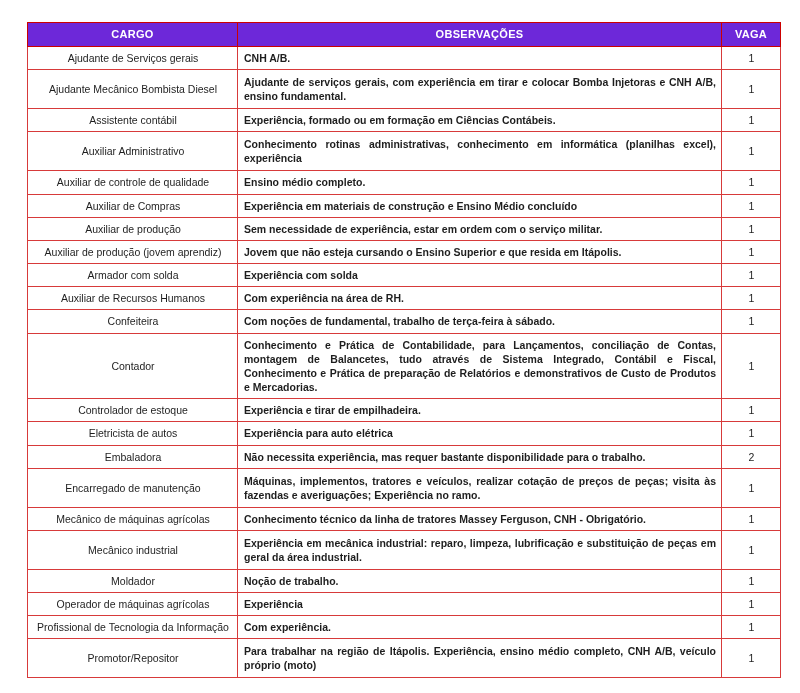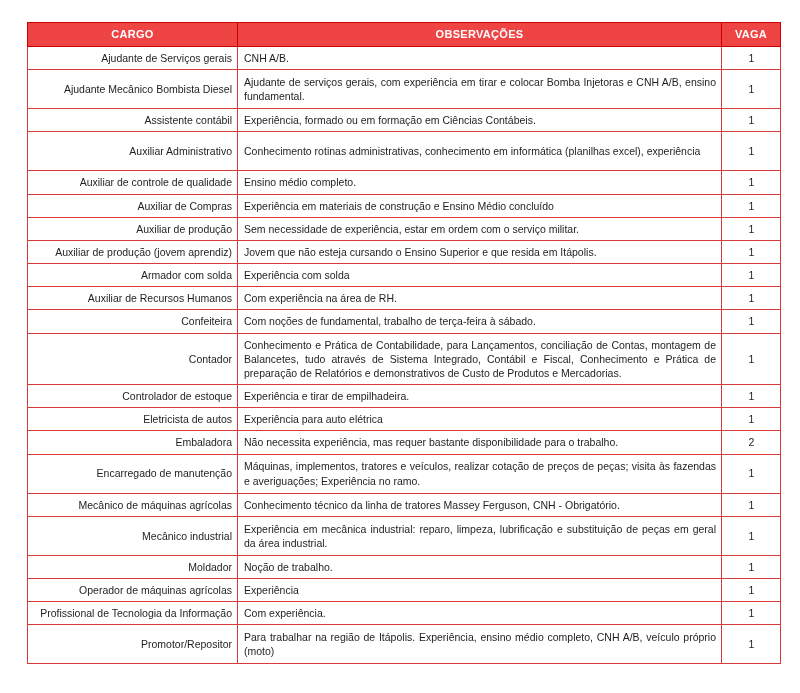--- a/index.html
+++ b/index.html
@@ -24,44 +24,45 @@
     border-collapse: collapse;
     width: 753px;
     table-layout: fixed;
     border: 1px solid #cc0000;
   }
   table.vacancies col.c-cargo { width: 210px; }
   table.vacancies col.c-obs   { width: 484px; }
   table.vacancies col.c-vaga  { width: 59px; }
 
   thead th {
-    background: #ef4444;
+    background: #6d28d9;
     color: #ffffff;
     font-size: 11px;
     font-weight: bold;
     letter-spacing: 0.3px;
     text-align: center;
     padding: 5px 2px 6px 2px;
     border: 1px solid #cc0000;
   }
   tbody td {
     border: 1px solid #d73a3a;
     font-size: 10.5px;
     line-height: 1.35;
     color: #1e1e1e;
     padding: 4px 5px 4px 6px;
     vertical-align: middle;
     overflow: hidden;
   }
   tbody td.cargo {
-    text-align: right;
+    text-align: center;
   }
   tbody td.obs {
     text-align: justify;
     text-justify: inter-word;
+    font-weight: bold;
   }
   tbody td.vaga {
     text-align: center;
   }
   tbody tr.tall td { height: 30px; }
 </style>
 </head>
 <body>
 
 <div class="page">

